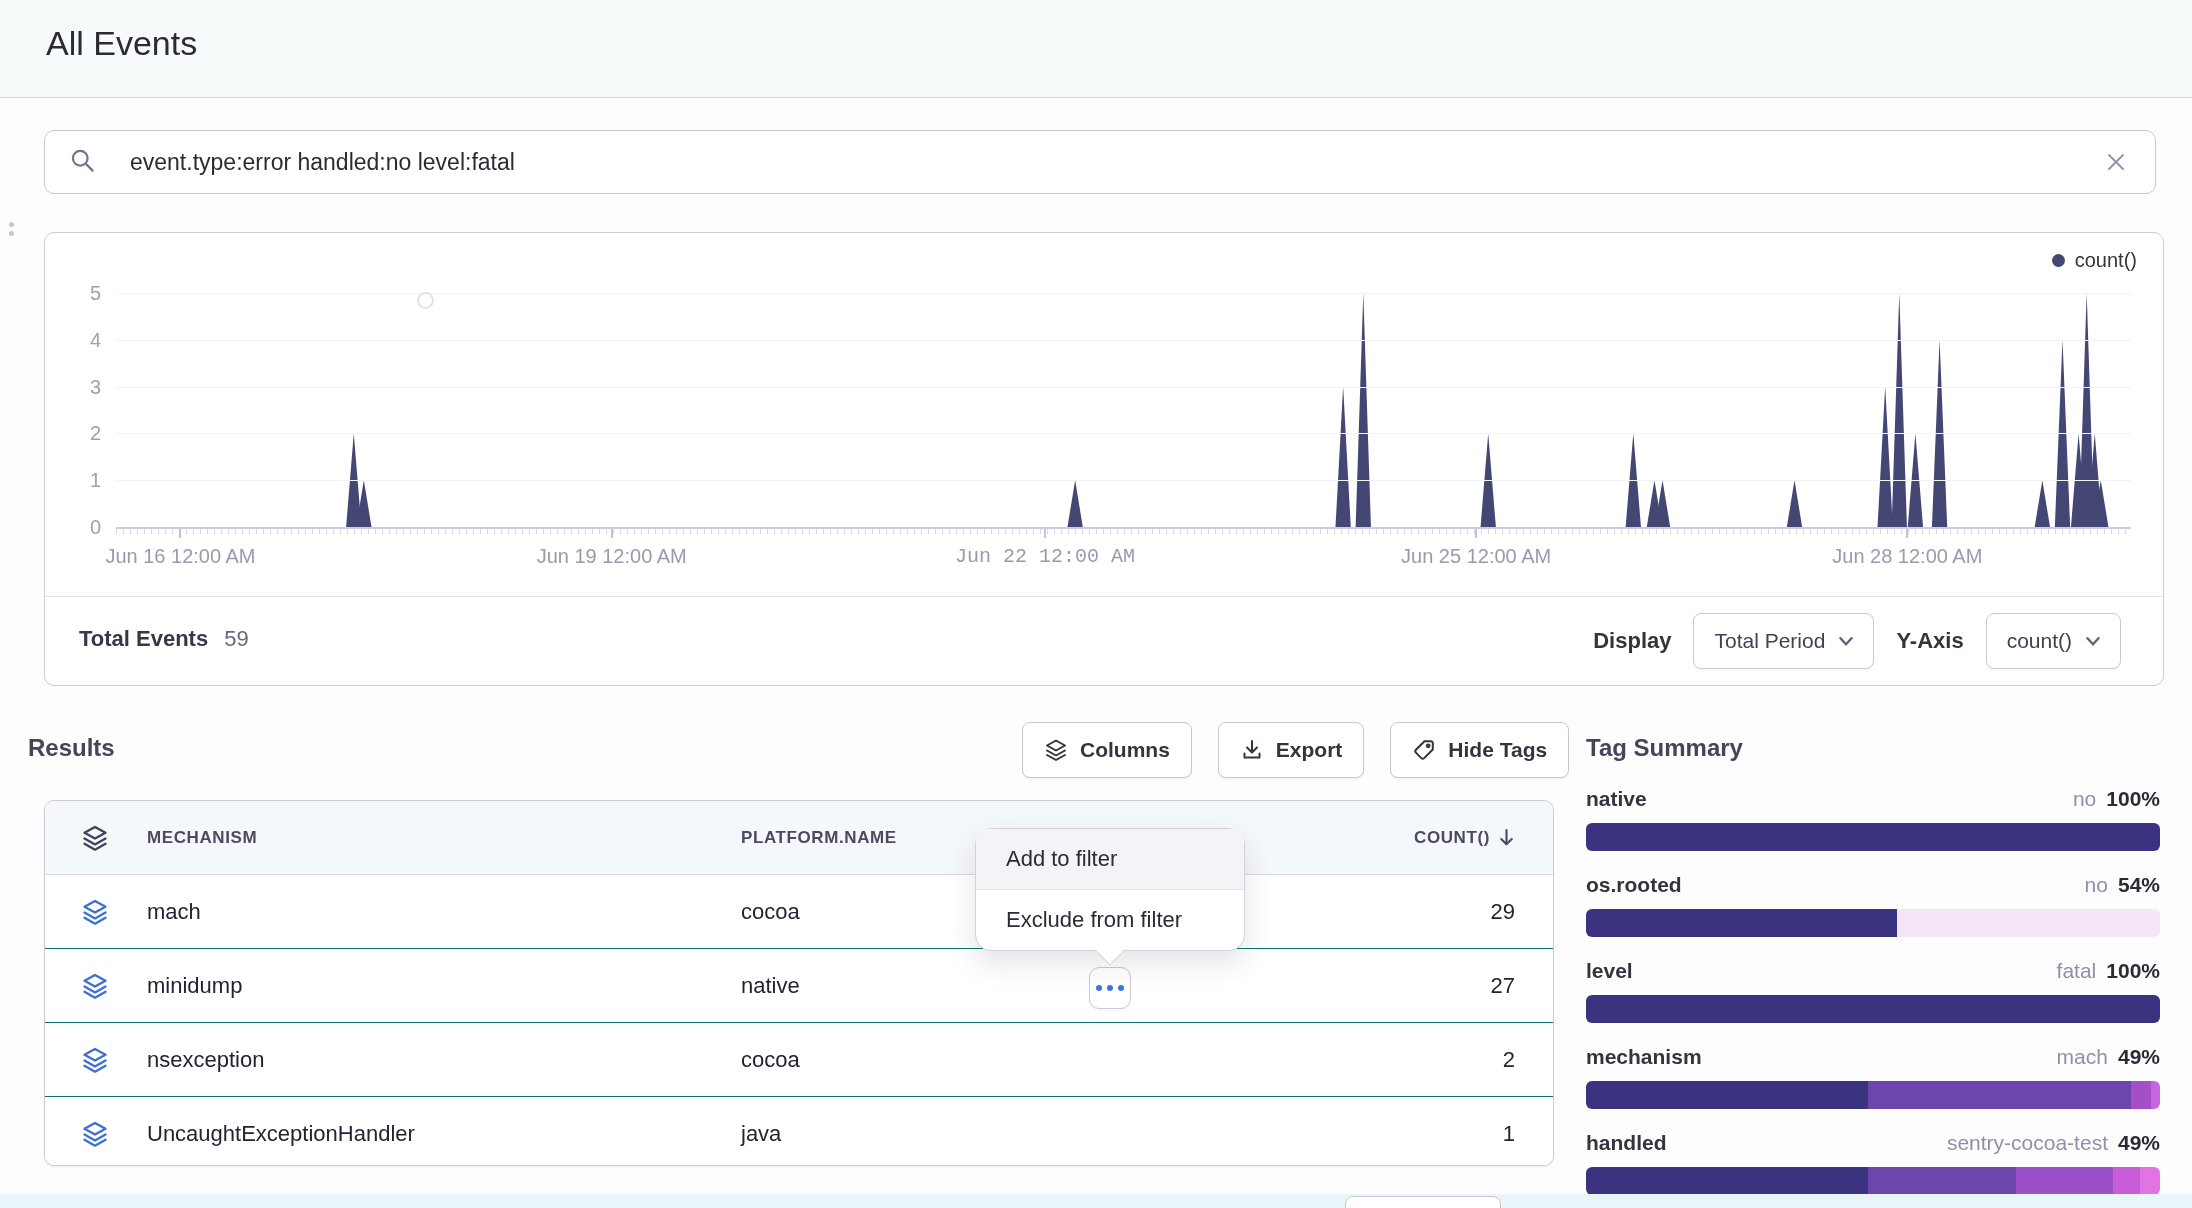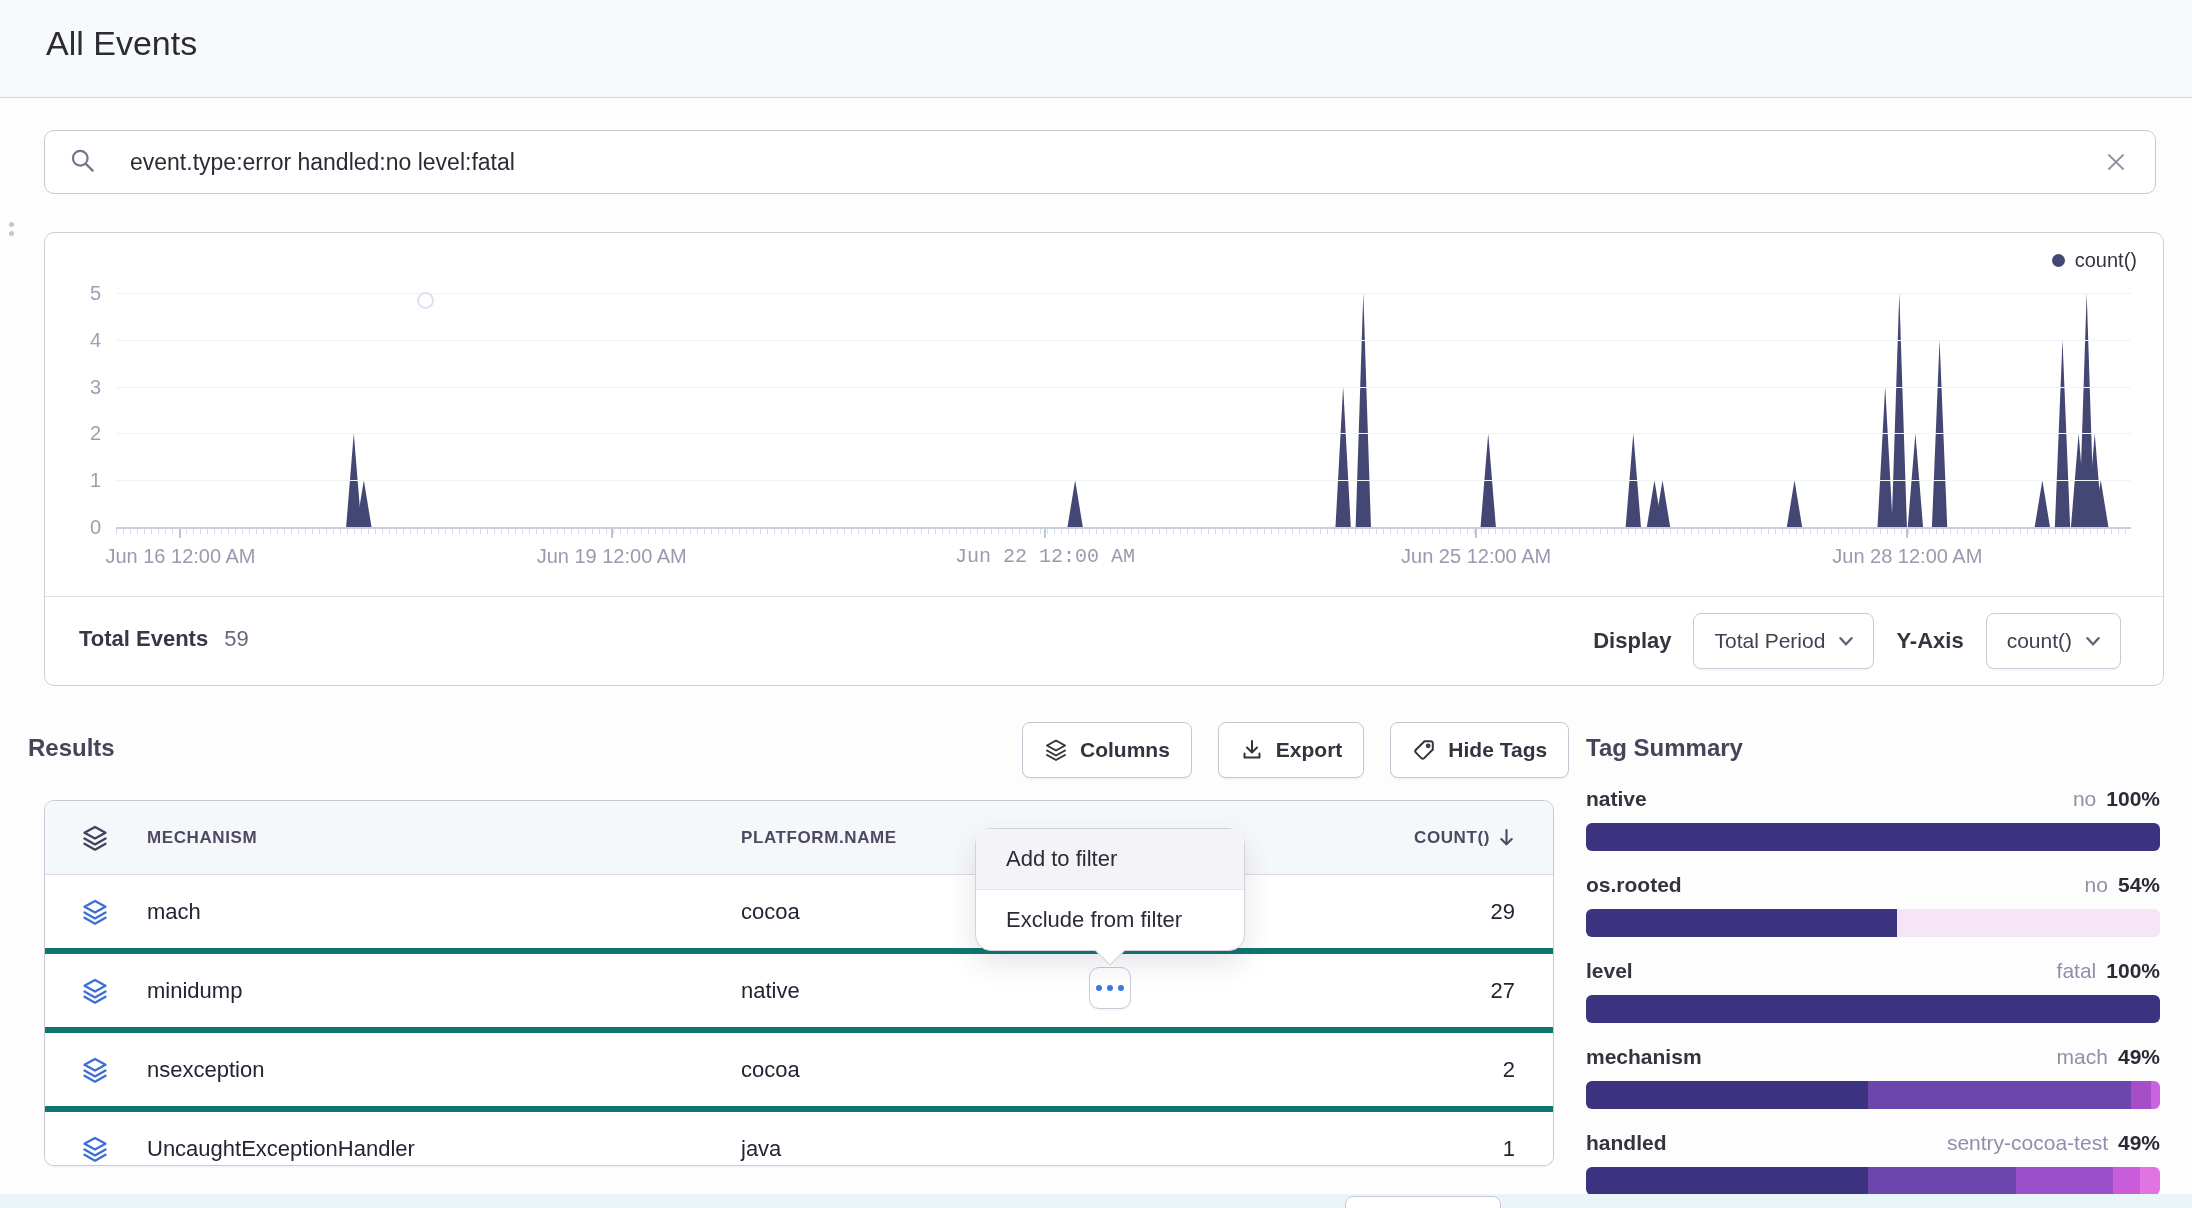--- a/index.html
+++ b/index.html
@@ -40,21 +40,21 @@
       background:#fff;font-size:21px;color:#443e52;box-shadow:0 2px 0 rgba(45,0,85,.03);cursor:pointer;box-sizing:border-box;}
   
   .section-heading{position:absolute;font-size:24px;font-weight:bold;color:#49435a;}
   .btn-row{position:absolute;left:1022px;top:722px;display:flex;gap:26px;}
   .act-btn{display:inline-flex;align-items:center;gap:12px;height:56px;padding:0 21px;border:1px solid #c9c3d2;border-radius:8px;
       background:#fff;font-size:21px;font-weight:bold;color:#37323e;box-shadow:0 2px 0 rgba(45,0,85,.04);cursor:pointer;box-sizing:border-box;}
   
   .results-table{position:absolute;left:44px;top:800px;width:1510px;height:366px;background:#fff;border:1px solid #cdc6d5;
       border-radius:10px;box-sizing:border-box;overflow:hidden;box-shadow:0 2px 0 rgba(45,0,85,.03);}
   .thead{position:relative;height:73px;background:#f5f8fa;border-bottom:1px solid #dcd7e2;}
-  .trow{position:relative;height:73px;border-top:6px solid #0f766e;background:#fff;}
+  .trow{position:relative;height:73px;border-top:1px solid #0f766e;background:#fff;}
   .trow:first-child{border-top:none;}
   .cell-icon{position:absolute;left:36px;top:50%;transform:translateY(-50%);width:28px;height:28px;color:#3d6fd4;}
   .thead .cell-icon{color:#43405c;}
   .cell-icon svg{width:28px;height:28px;display:block;}
   .col-mech{position:absolute;left:102px;top:50%;transform:translateY(-50%);}
   .col-plat{position:absolute;left:696px;top:50%;transform:translateY(-50%);}
   .col-count{position:absolute;right:38px;top:50%;transform:translateY(-50%);display:flex;align-items:center;gap:8px;}
   .th{font-size:17px;font-weight:bold;letter-spacing:.6px;color:#4e4861;}
   .cell{font-size:22px;color:#262233;}
   

